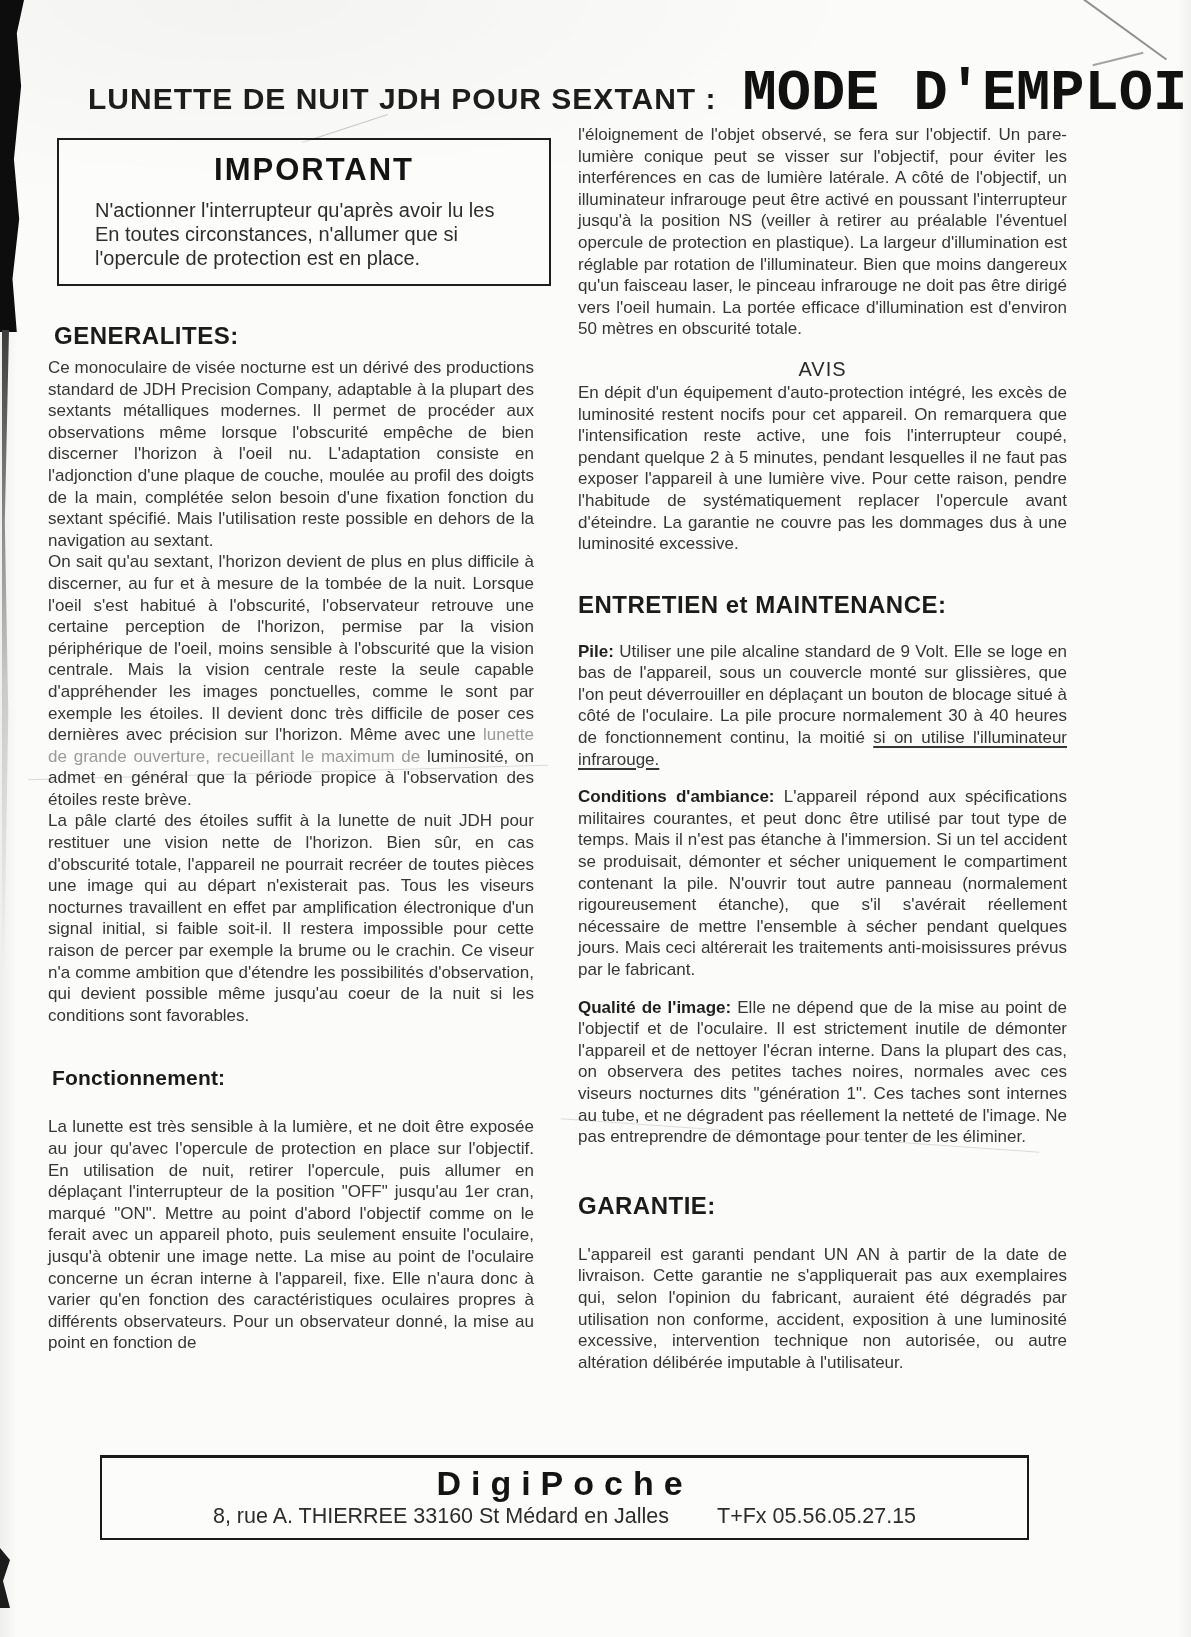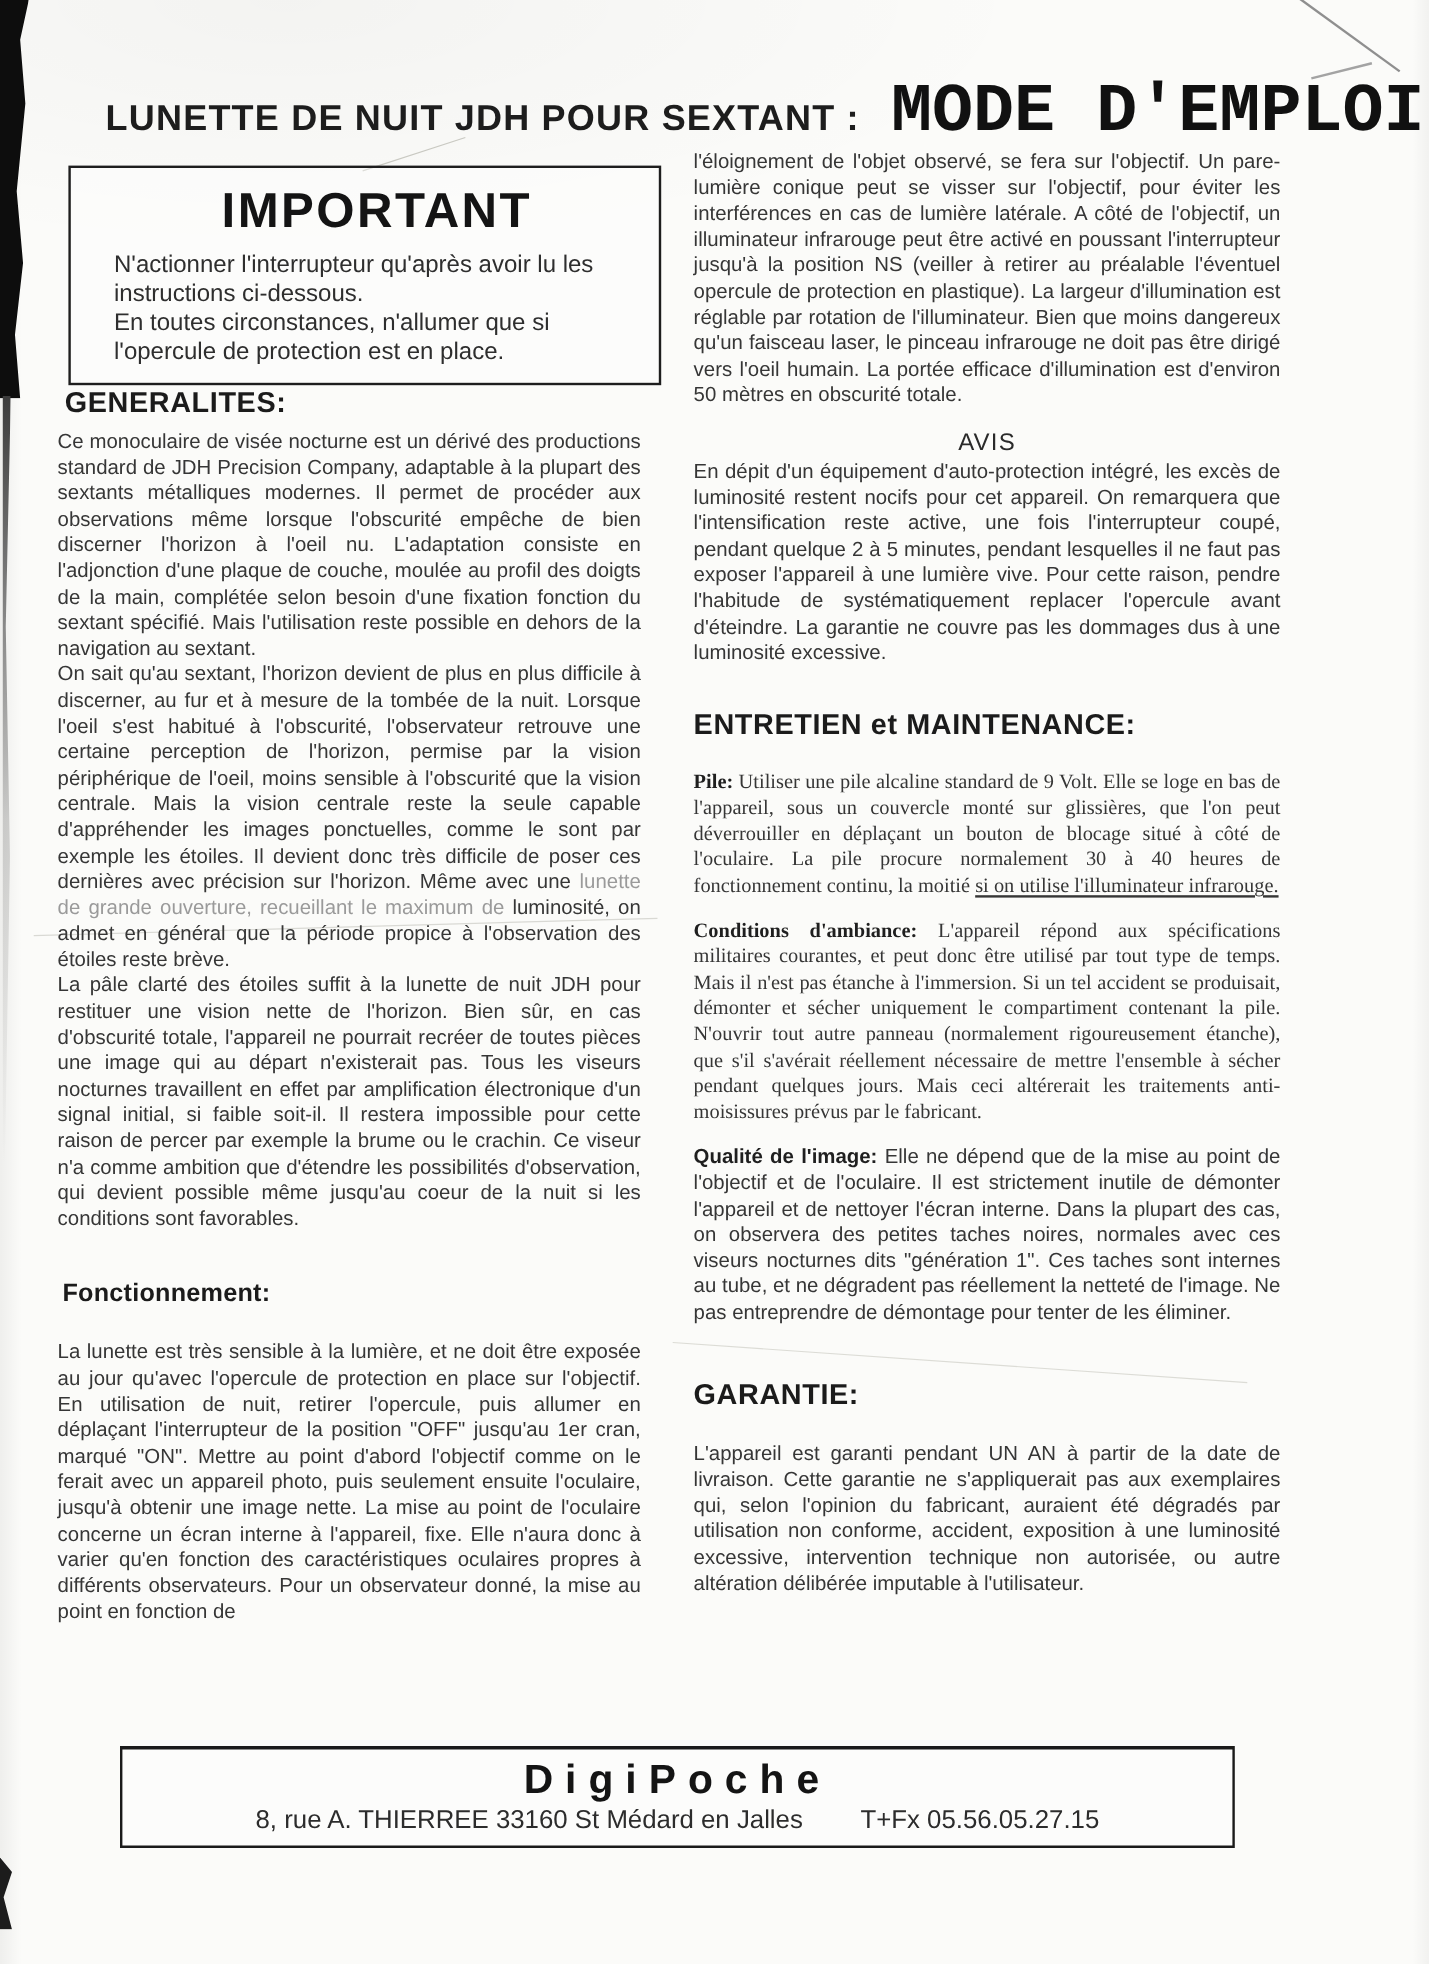--- a/index.html
+++ b/index.html
@@ -41,34 +41,34 @@
   }
   .title-small{font-size:30px;font-weight:bold;letter-spacing:1px;color:#1d1d1d;}
   .title-big{font-size:57px;font-weight:bold;letter-spacing:0px;color:#111;font-family:Liberation Mono, monospace;}
   
   .important-box{
     position:absolute;left:57px;top:138px;width:438px;
     border:2px solid #1e1e1e;
     padding:10px 16px 14px 36px;
     background:rgba(255,255,255,0.35);
   }
-  .important-title{font-size:41px;font-weight:bold;letter-spacing:2px;text-align:center;color:#141414;margin:2px 0 10px 0;}
+  .important-title{font-size:31px;font-weight:bold;letter-spacing:2px;text-align:center;color:#141414;margin:2px 0 10px 0;}
   .important-line{font-size:20px;line-height:24px;color:#2e2e2e;}
   
   .col{position:absolute;font-size:17px;line-height:21.6px;text-align:justify;}
   .col-left{left:48px;top:322px;width:486px;}
   .col-right{left:578px;top:124px;width:489px;}
   .h-section{font-size:24px;line-height:28px;font-weight:bold;color:#1b1b1b;text-align:left;letter-spacing:0.5px;}
   .h-generalites{margin:0 0 7px 6px;}
   .h-fonctionnement{margin:38px 0 24px 4px;font-size:21px;letter-spacing:0.2px;}
   .h-entretien{margin:36px 0 22px 0;}
   .h-garantie{margin:44px 0 24px 0;}
   .h-avis{font-size:20px;line-height:26px;font-weight:400;letter-spacing:1px;text-align:center;color:#2a2a2a;margin:16px 0 0 0;}
   p{margin:0;}
-  .mb{margin-bottom:16px;font-family:Liberation Serif, serif;}
+  .mb{margin-bottom:16px;}
   .lead{font-weight:bold;color:#1f1f1f;}
   .faded{color:#9a9a9a;}
   .pen-underline{text-decoration:underline;text-decoration-thickness:1.5px;text-underline-offset:3px;}
   
   .footer-box{
     position:absolute;left:100px;top:1455px;width:905px;
     border:2px solid #1a1a1a;border-top-width:3px;
     padding:6px 10px 8px 10px;text-align:center;
     background:rgba(255,255,255,0.3);
   }
@@ -90,21 +90,20 @@
   <div class="crease-3"></div>
 
   <div class="title-row">
     <span class="title-small">LUNETTE DE NUIT JDH POUR SEXTANT :</span>
     <span class="title-big">MODE D'EMPLOI</span>
   </div>
 
   <div class="important-box">
     <div class="important-title">IMPORTANT</div>
     <div class="important-line">N'actionner l'interrupteur qu'après avoir lu les</div>
-    <div class="important-line">instructions ci-dessous.</div>
     <div class="important-line">En toutes circonstances, n'allumer que si</div>
     <div class="important-line">l'opercule de protection est en place.</div>
   </div>
 
   <div class="col col-left">
     <div class="h-section h-generalites">GENERALITES:</div>
     <p>Ce monoculaire de visée nocturne est un dérivé des productions standard de JDH Precision Company, adaptable à la plupart des sextants métalliques modernes. Il permet de procéder aux observations même lorsque l'obscurité empêche de bien discerner l'horizon à l'oeil nu. L'adaptation consiste en l'adjonction d'une plaque de couche, moulée au profil des doigts de la main, complétée selon besoin d'une fixation fonction du sextant spécifié. Mais l'utilisation reste possible en dehors de la navigation au sextant.</p>
     <p><span>On sait qu'au sextant, l'horizon devient de plus en plus difficile à discerner, au fur et à mesure de la tombée de la nuit. Lorsque l'oeil s'est habitué à l'obscurité, l'observateur retrouve une certaine perception de l'horizon, permise par la vision périphérique de l'oeil, moins sensible à l'obscurité que la vision centrale. Mais la vision centrale reste la seule capable d'appréhender les images ponctuelles, comme le sont par exemple les étoiles. Il devient donc très difficile de poser ces dernières avec précision sur l'horizon. Même avec une</span> <span class="faded">lunette de grande ouverture, recueillant le maximum de</span> <span>luminosité, on admet en général que la période propice à l'observation des étoiles reste brève.</span></p>
     <p>La pâle clarté des étoiles suffit à la lunette de nuit JDH pour restituer une vision nette de l'horizon. Bien sûr, en cas d'obscurité totale, l'appareil ne pourrait recréer de toutes pièces une image qui au départ n'existerait pas. Tous les viseurs nocturnes travaillent en effet par amplification électronique d'un signal initial, si faible soit-il. Il restera impossible pour cette raison de percer par exemple la brume ou le crachin. Ce viseur n'a comme ambition que d'étendre les possibilités d'observation, qui devient possible même jusqu'au coeur de la nuit si les conditions sont favorables.</p>
     <div class="h-section h-fonctionnement">Fonctionnement:</div>

